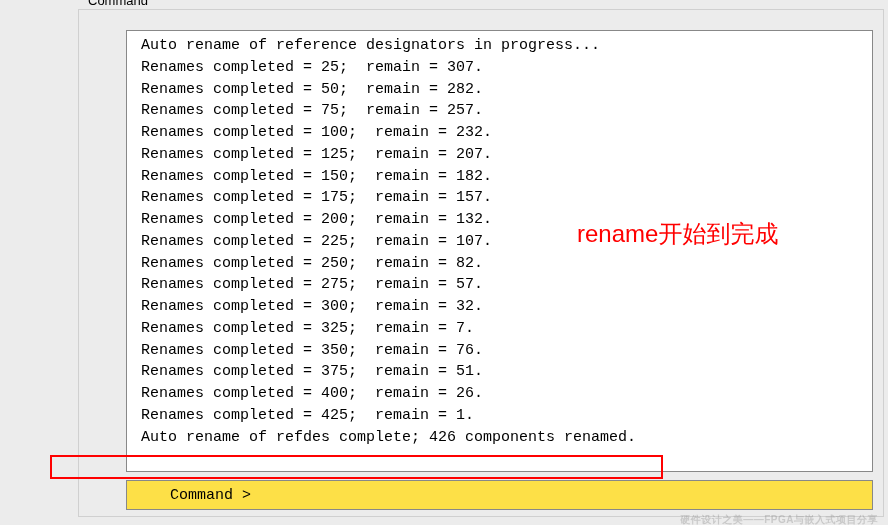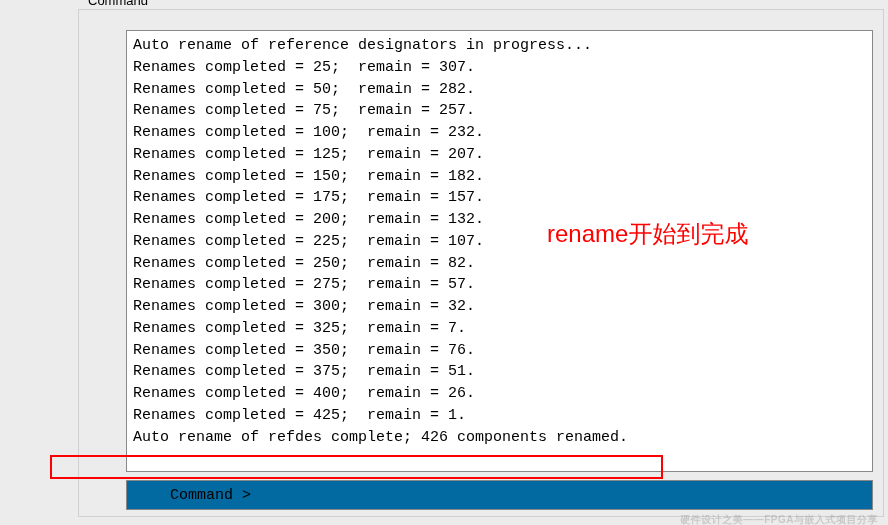--- a/index.html
+++ b/index.html
@@ -28,33 +28,33 @@
     padding: 0 4px;
     color: #000;
     font-size: 13px;
   }
   .output-area {
     position: absolute;
     left: 10px; right: 10px;
     top: 20px; bottom: 44px;
     background: #ffffff;
     border: 1px solid #888;
-    padding: 4px 6px;
+    padding: 4px 14px;
     overflow: hidden;
     font-family: "Courier New", monospace;
     font-size: 15px;
     line-height: 1.45;
     color: #000;
     white-space: pre;
   }
   .cmd-input-row {
     position: absolute;
     left: 10px; right: 10px; bottom: 6px;
     height: 30px;
-    background: #0369a1;
+    background: #fde047;
     border: 1px solid #888;
     display: flex;
     align-items: center;
     font-family: "Courier New", monospace;
     font-size: 15px;
     color: #000;
     padding: 0 6px;
   }
   .cmd-prompt { white-space: pre; }
   .cmd-input {
@@ -126,19 +126,19 @@
 Renames completed = 425;  remain = 1.
 Auto rename of refdes complete; 426 components renamed.</div>
 
     <div class="cmd-input-row">
       <span class="cmd-prompt">Command &gt; </span>
       <input class="cmd-input" type="text" value="" style="">
     </div>
   </div>
 </div>
 
-<div class="annotation-text" style="left:510px; top:218px;">rename开始到完成</div>
+<div class="annotation-text" style="left:540px; top:218px;">rename开始到完成</div>
 
 <div class="annotation-box" style="left:13px; top:455px; width:613px; height:24px;"></div>
 
 <div class="watermark">
   <span class="sub">硬件设计之美——FPGA与嵌入式项目分享</span>
 </div>
 
 </body></html>

